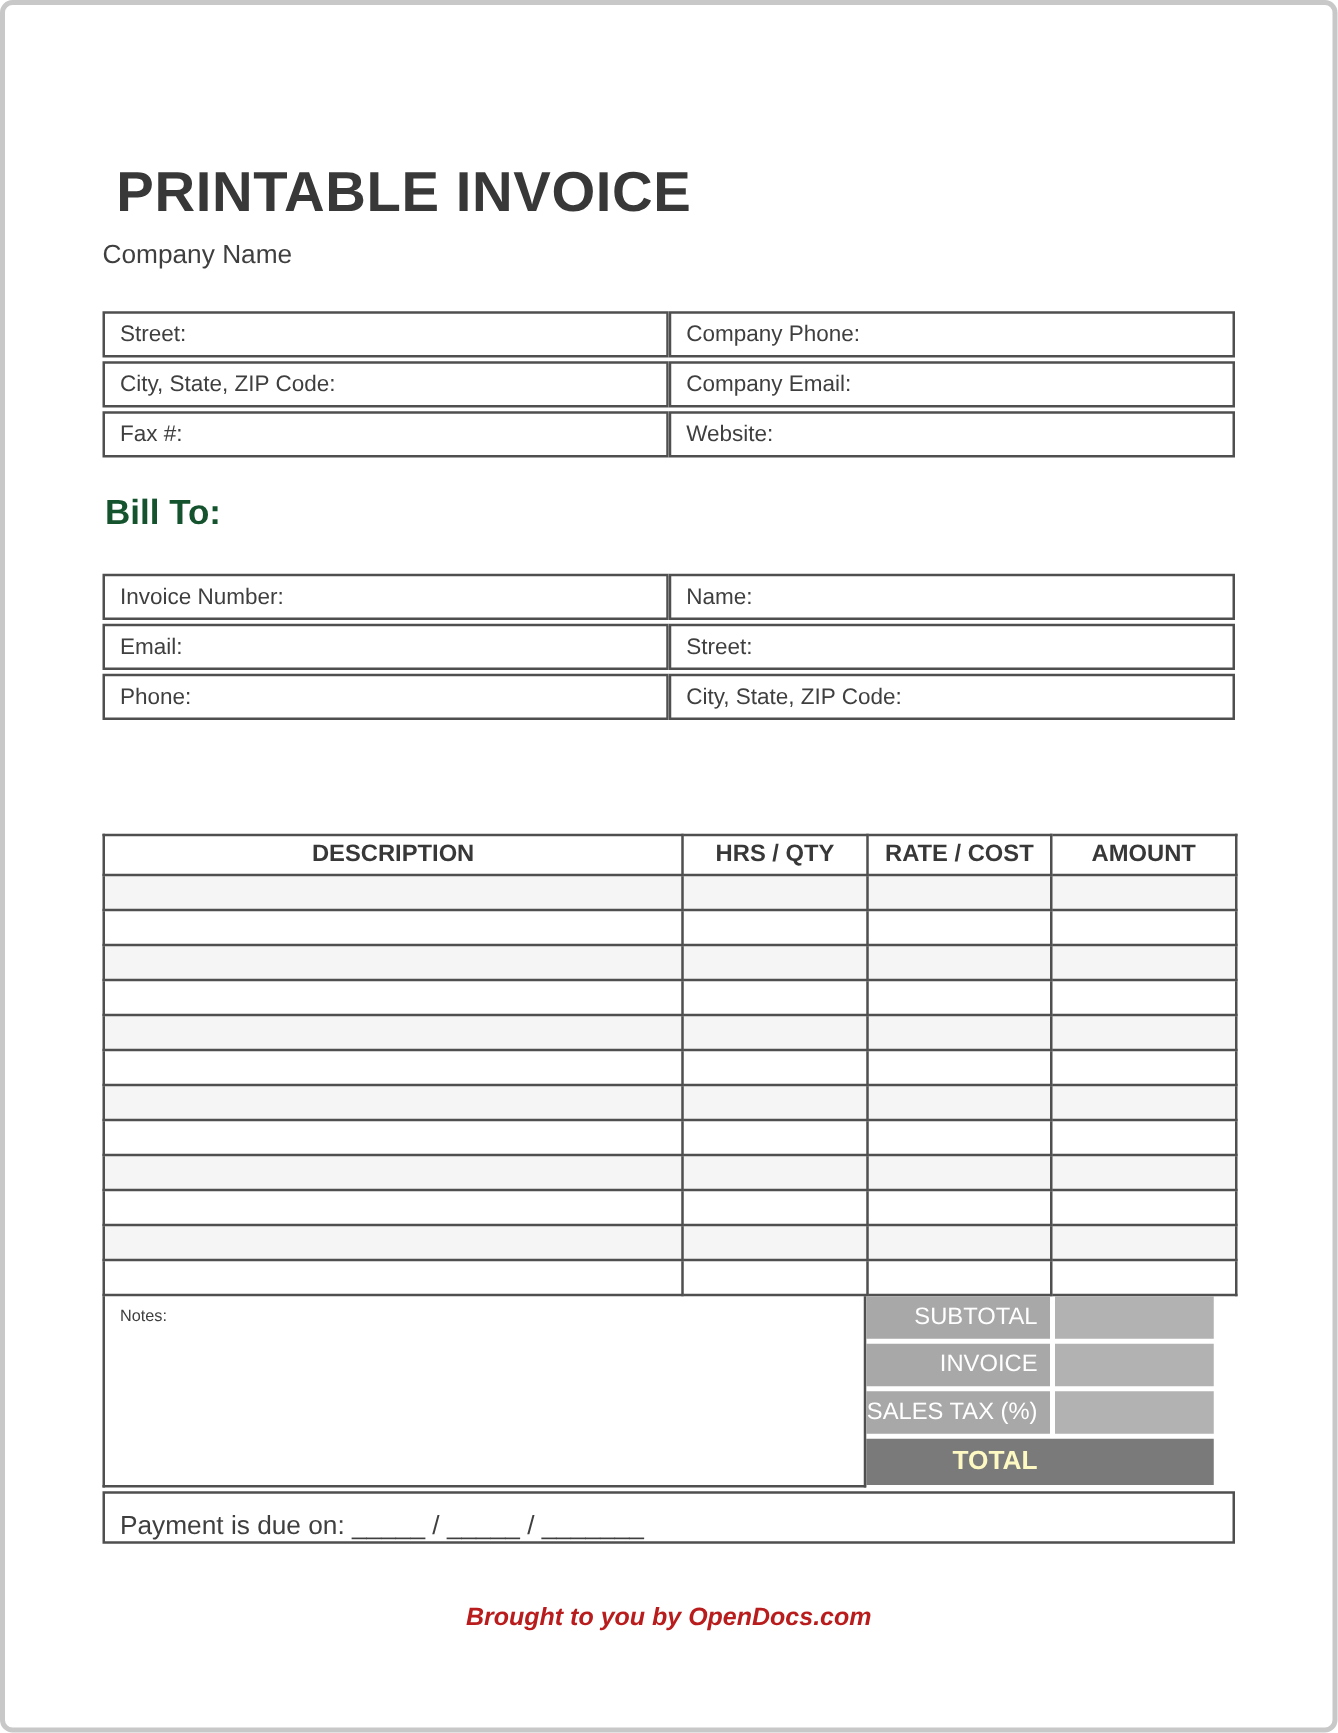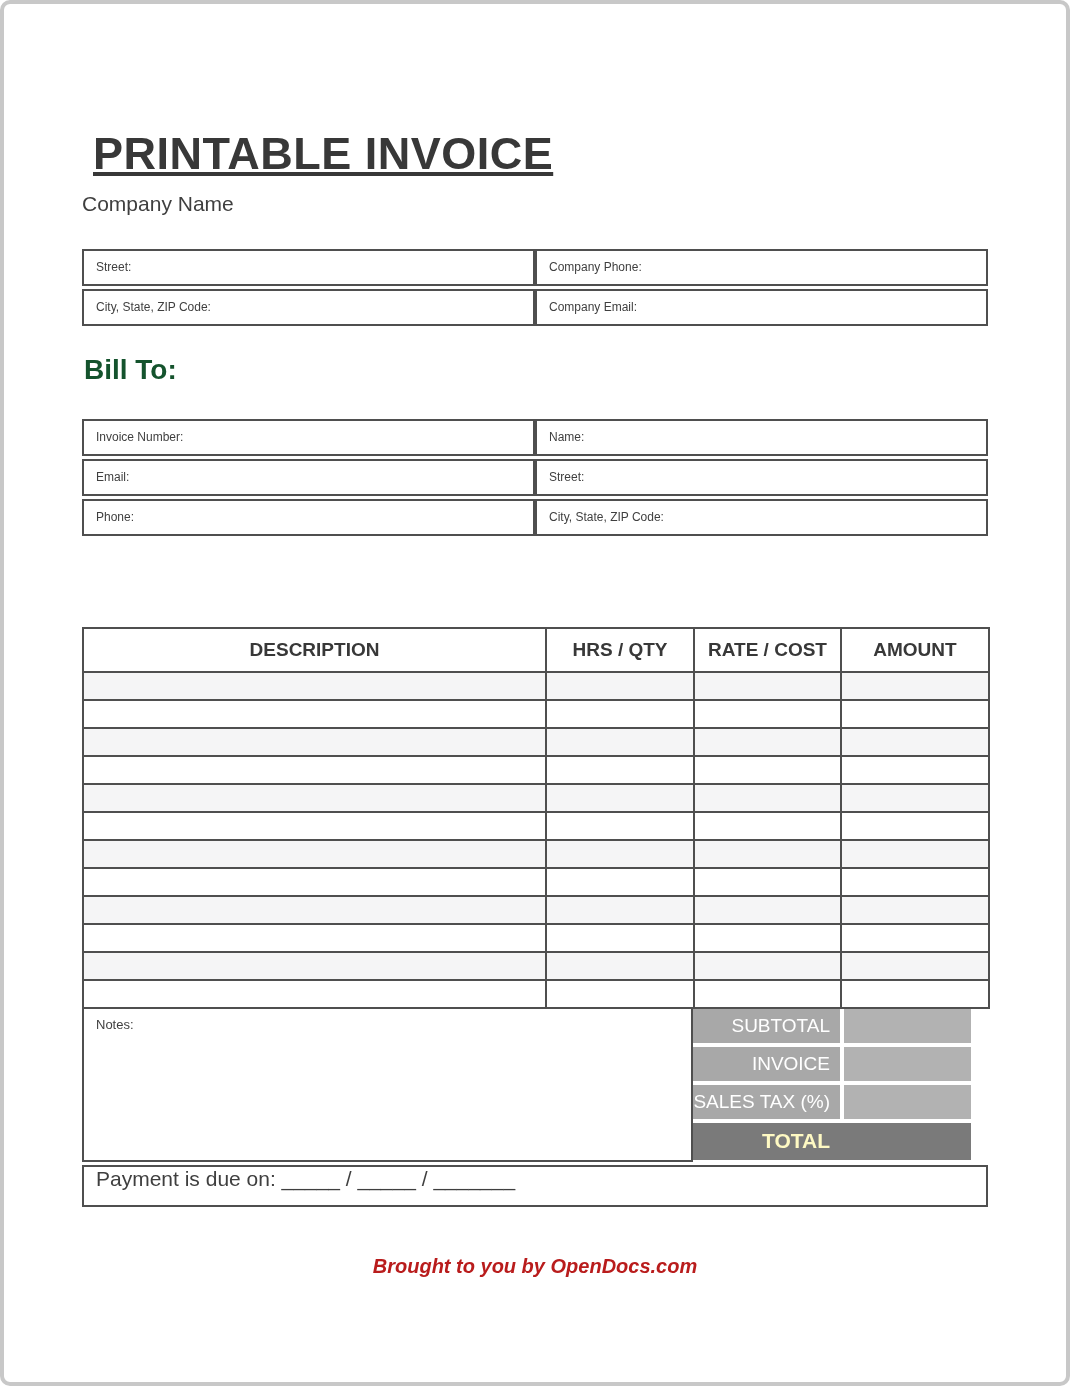--- a/index.html
+++ b/index.html
@@ -16,48 +16,48 @@
     position: absolute; inset: 0;
     border: 4px solid #c8c8c8;
     border-radius: 10px;
     pointer-events: none;
   }
   .content { position: absolute; left: 82px; top: 0; width: 906px; }
 
   .title {
     margin: 0; padding: 128px 0 0 11px;
     font-size: 45px; font-weight: 800; line-height: 1.15;
-    color: #383838; letter-spacing: 0.5px; text-decoration: underline;
+    color: #383838; letter-spacing: 0.5px;
   }
   .company-name { margin: 12px 0 0 0; font-size: 21px; color: #3f3f3f; }
 
   .info-table {
     width: 100%; margin-top: 30px;
     border-collapse: separate; border-spacing: 0 3px;
     table-layout: fixed;
   }
   .info-table td {
     width: 50%; height: 37px;
     border: 2px solid #4f4f4f;
     padding: 0 10px 0 12px;
-    font-size: 12px; background: #ffffff;
+    font-size: 18px; background: #ffffff;
     vertical-align: middle;
   }
 
   .section-heading {
     margin: 25px 0 0 2px;
     font-size: 28px; font-weight: 700; color: #14532d;
   }
 
   .items {
     width: 100%; margin-top: 88px;
     border-collapse: collapse; table-layout: fixed;
   }
   .items th {
-    border: 2px solid #4f4f4f; height: 44px;
+    border: 2px solid #4f4f4f; height: 32px;
     font-size: 19px; font-weight: 700; color: #383838;
     text-align: center; background: #ffffff;
   }
   .items td { border: 2px solid #4f4f4f; height: 28px; background: #ffffff; }
   .items tbody tr:nth-child(odd) td { background: #f5f5f6; }
 
   .bottom { display: flex; align-items: stretch; }
   .notes-box {
     width: 611px; height: 153px;
     border: 2px solid #4f4f4f; border-top: none;
@@ -76,21 +76,21 @@
     display: flex; align-items: center;
   }
   .total-bar .total-text {
     width: 147px; text-align: right; padding-right: 10px;
     font-weight: 700; font-size: 21px;
   }
 
   .payment-bar {
     margin-top: 3px; height: 42px;
     border: 2px solid #4f4f4f;
-    display: flex; align-items: flex-start;
+    display: flex; align-items: flex-end;
     padding-left: 12px; font-size: 21px; color: #3f3f3f;
   }
 
   .footer {
     margin-top: 48px; text-align: center;
     font-style: italic; font-weight: 600;
     font-size: 20px; color: #b91c1c;
   }
 </style>
 </head>
@@ -105,20 +105,24 @@
 
   <table class="info-table">
     <tbody>
       <tr>
         <td>Street:</td>
         <td>Company Phone:</td>
       </tr>
       <tr>
         <td>City, State, ZIP Code:</td>
         <td>Company Email:</td>
+      </tr>
+      <tr>
+        <td>Fax #:</td>
+        <td>Website:</td>
       </tr>
     </tbody>
   </table>
 
   <div class="section-heading">Bill To:</div>
 
   <table class="info-table">
     <tbody>
       <tr>
         <td>Invoice Number:</td>

